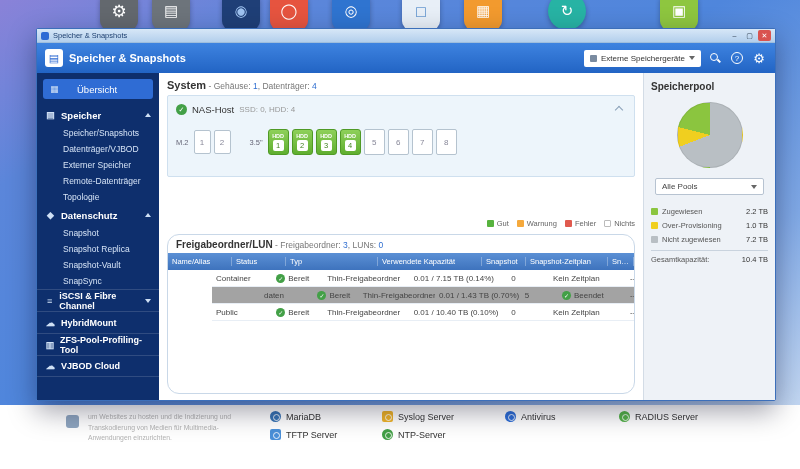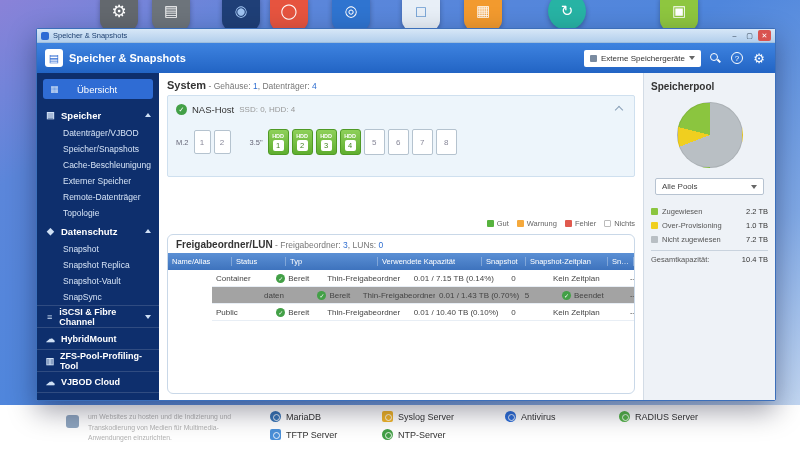--- a/index.html
+++ b/index.html
@@ -119,21 +119,21 @@
   .hdd-num { width:11px; height:11px; background:#fff; border-radius:2px; font-size:7.5px; color:#3f7f1d;
     display:flex; align-items:center; justify-content:center; }
 
   .status-legend { margin-top:42px; display:flex; justify-content:flex-end; gap:8px;
     font-size:7.5px; color:#666; align-items:center; }
   .leg { display:flex; align-items:center; gap:3px; }
   .sw { width:7px; height:7px; border-radius:1px; display:inline-block; }
   .sw-g{background:#57b33e}.sw-w{background:#f5a93c}.sw-e{background:#e05a4e}
   .sw-n{background:#fff;border:1px solid #bbb}
 
-  .folders { margin-top:6px; border:1px solid #c9d8e8; border-radius:6px; flex:1; min-height:0;
+  .folders { margin-top:6px; border:1px solid #c9d8e8; border-radius:12px; flex:1; min-height:0;
     display:flex; flex-direction:column; overflow:hidden; }
   .folders-head { padding:4px 8px 3px; font-size:10px; font-weight:bold; color:#333; }
   .thead { display:flex; align-items:center; height:17px; flex:0 0 auto;
     background:linear-gradient(#5b90d5,#3e73bd); color:#fff; font-size:7.5px; }
   .th { padding:0 4px; border-right:1px solid rgba(255,255,255,.3); white-space:nowrap;
     overflow:hidden; text-overflow:ellipsis; }
   .trow { display:flex; align-items:center; height:17px; font-size:8px; color:#444;
     border-bottom:1px solid #e8eef5; flex:0 0 auto;margin-left:44px; }
   .trow.alt { background:#a3a3a3;padding-left:48px; }
   .td { padding:0 4px; white-space:nowrap; overflow:hidden; text-overflow:ellipsis;
@@ -235,23 +235,22 @@
       <div class="sidebar">
         <div class="side-active">
           <span class="si si-grid"></span>
           <span>Übersicht</span>
         </div>
         <div class="side-group">
           <span class="si si-disk"></span>
           <span>Speicher</span>
           <span class="caret-up-s"></span>
         </div>
+        <div class="side-sub">Speicher/Snapshots</div>
         <div class="side-sub">Datenträger/VJBOD</div>
-        <div class="side-sub">Speicher/Snapshots</div>
-        <div class="side-sub">Cache-Beschleunigung</div>
         <div class="side-sub">Externer Speicher</div>
         <div class="side-sub">Remote-Datenträger</div>
         <div class="side-sub">Topologie</div>
         <div class="side-group">
           <span class="si si-shield"></span>
           <span>Datenschutz</span>
           <span class="caret-up-s"></span>
         </div>
         <div class="side-sub">Snapshot</div>
         <div class="side-sub">Snapshot Replica</div>

